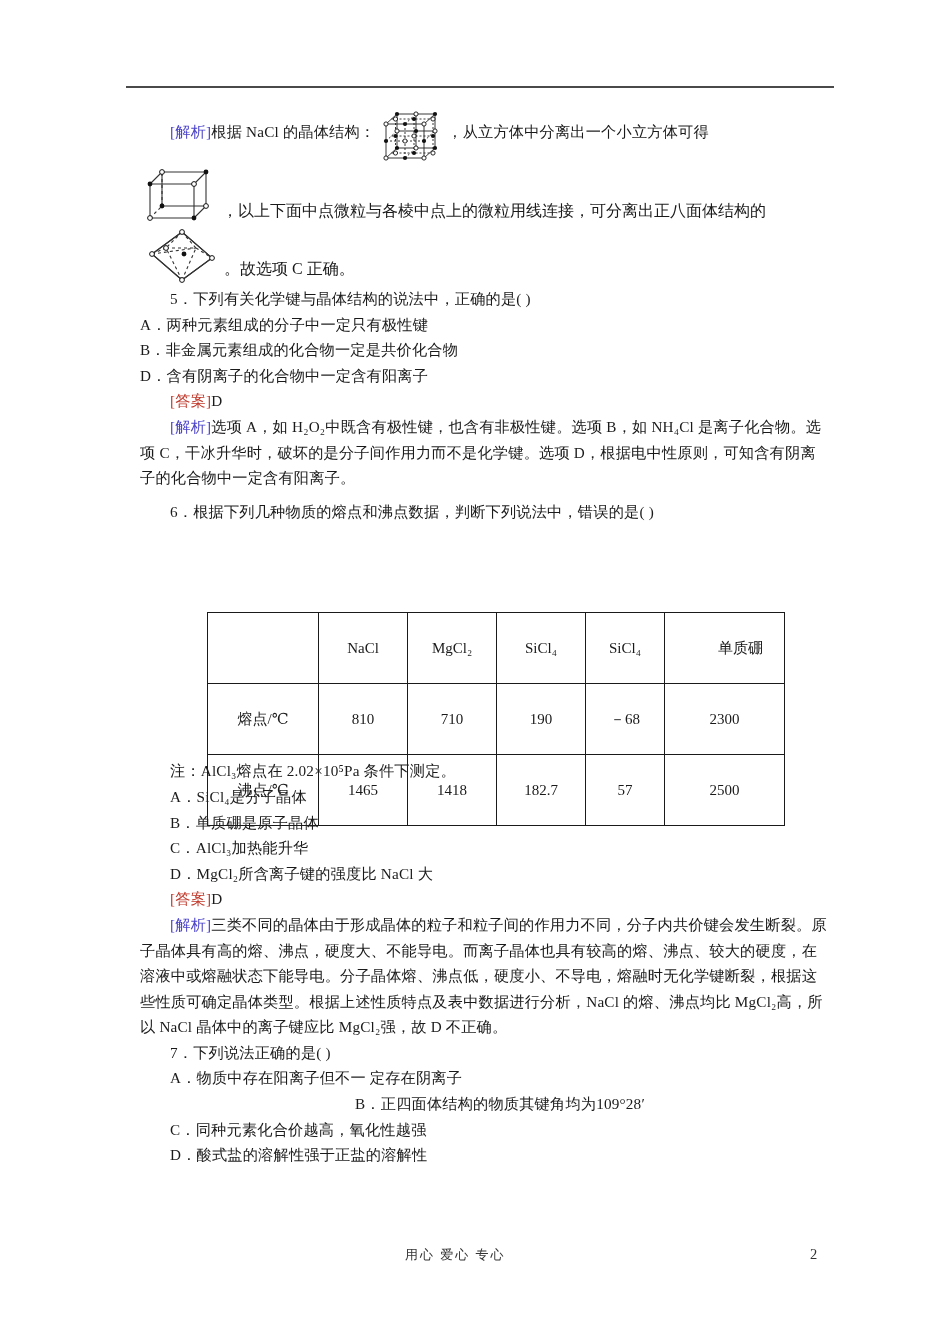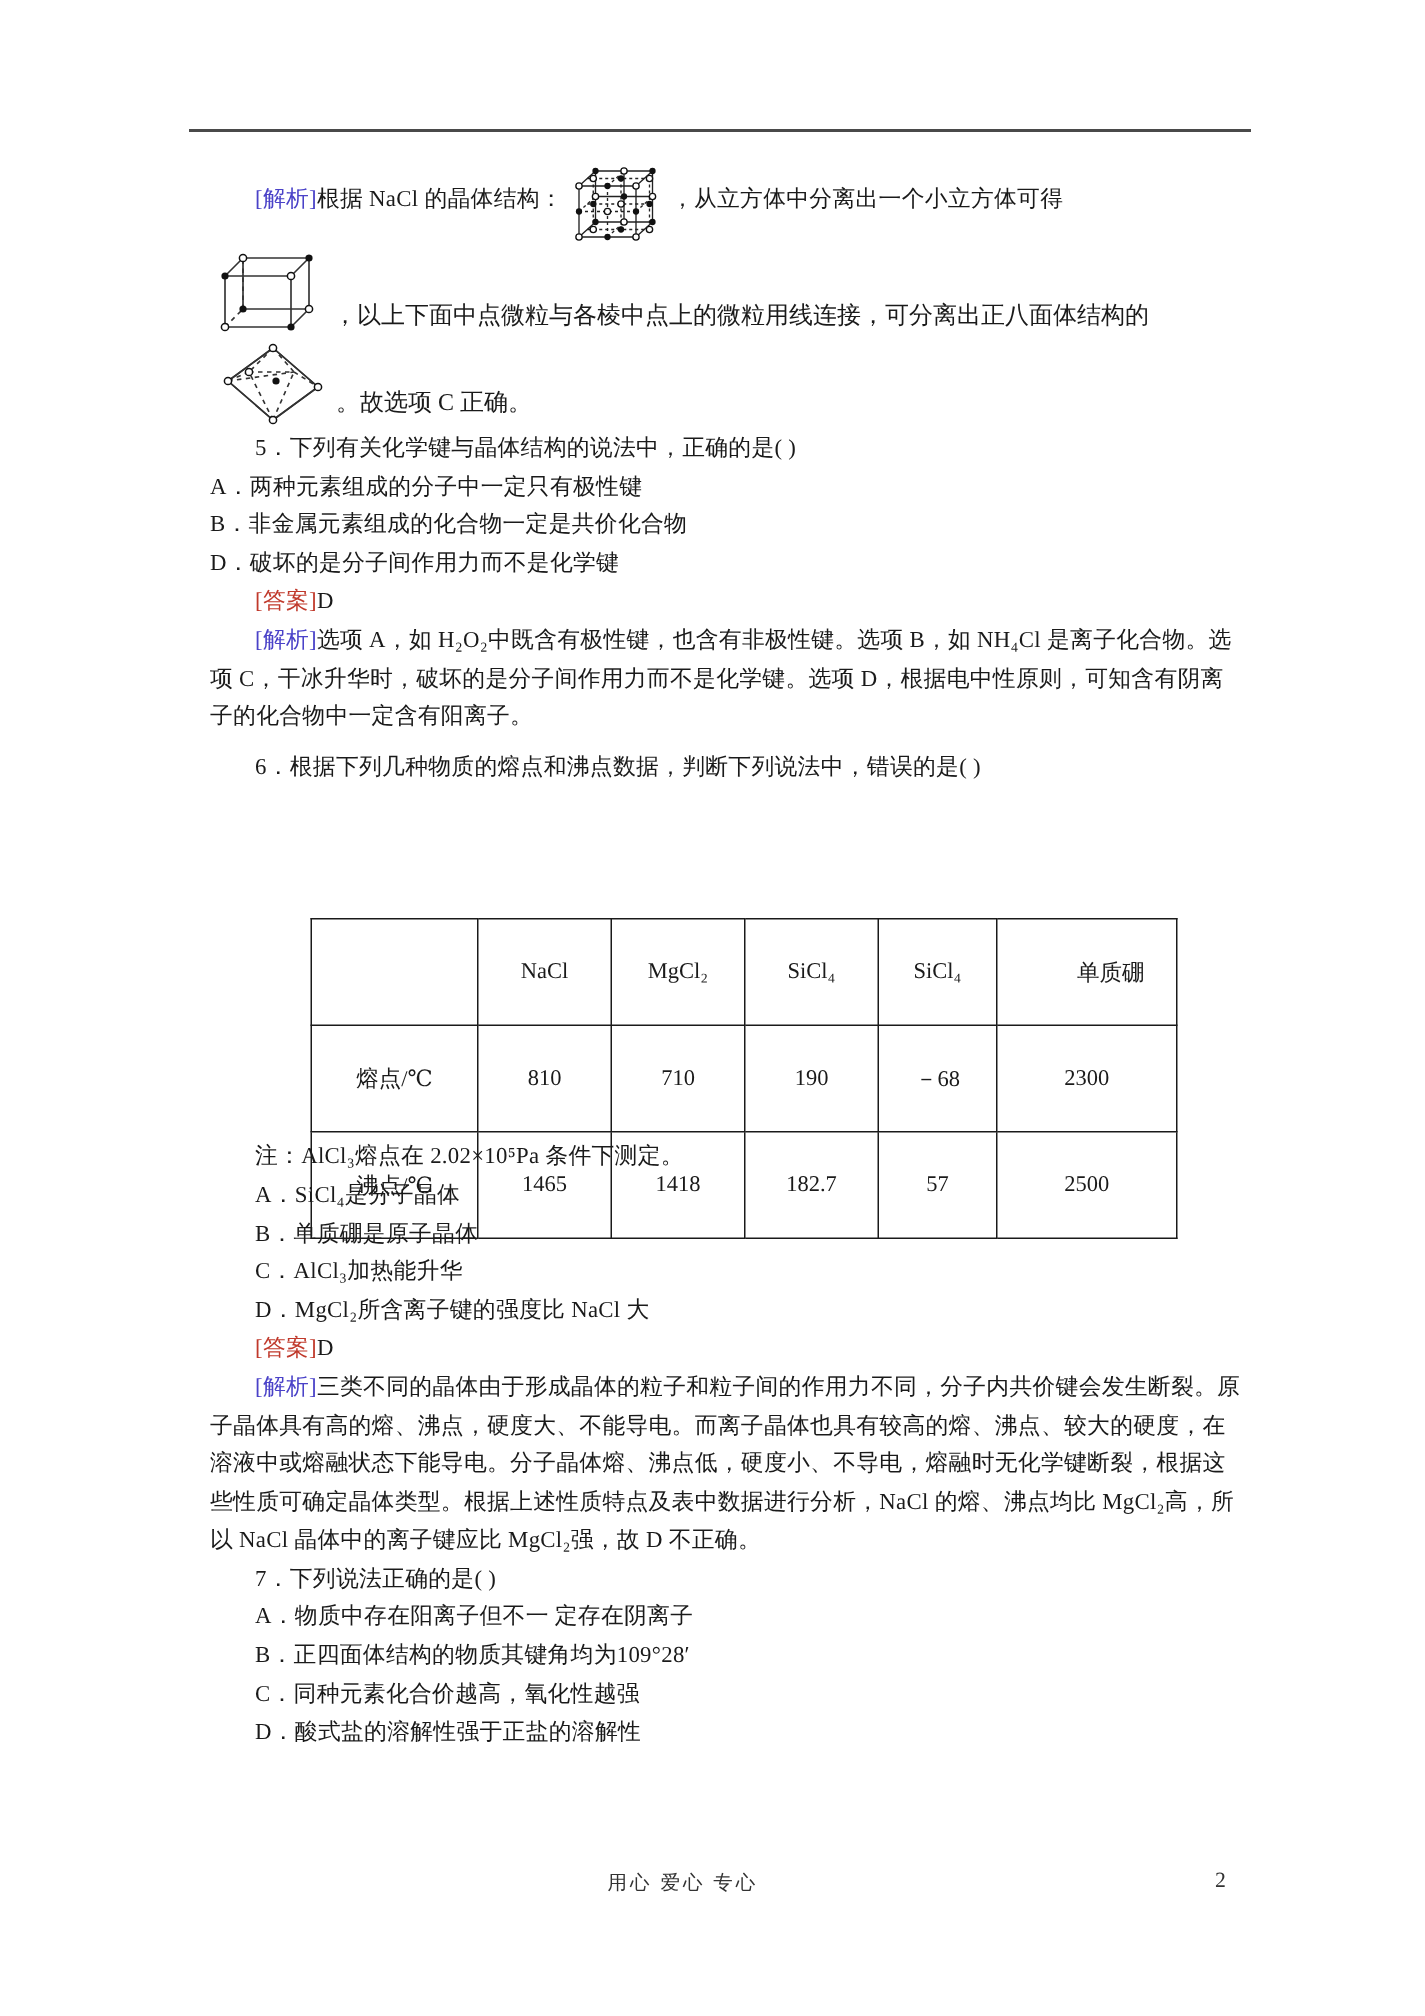--- a/index.html
+++ b/index.html
@@ -234,21 +234,21 @@
         <g fill="#111">
           <circle cx="40" cy="26" r="2.4"></circle>
         </g>
       </svg></span>
       <span class="txt">。故选项 C 正确。</span>
     </div>
 
     <div class="ln indent" style="margin-top:2px;">5．下列有关化学键与晶体结构的说法中，正确的是(        )</div>
     <div class="ln">A．两种元素组成的分子中一定只有极性键</div>
     <div class="ln">B．非金属元素组成的化合物一定是共价化合物</div>
-    <div class="ln">D．破坏的是分子间作用力而不是化学键</div>
+    <div class="ln">D．含有阴离子的化合物中一定含有阳离子</div>
 
     <div class="ln indent">
       <span class="tag-answer">[答案]</span><span class="latin">D</span>
     </div>
 
     <div class="ln wrap" style="text-indent:30px;">
       <span class="tag-analysis">[解析]</span><span>选项 A，如 H₂O₂中既含有极性键，也含有非极性键。选项 B，如 NH₄Cl 是离子化合物。选项 C，干冰升华时，破坏的是分子间作用力而不是化学键。选项 D，根据电中性原则，可知含有阴离子的化合物中一定含有阳离子。</span>
     </div>
 
     <div class="ln indent" style="margin-top:8px;">6．根据下列几种物质的熔点和沸点数据，判断下列说法中，错误的是(        )</div>
@@ -264,21 +264,21 @@
     <div class="ln indent">
       <span class="tag-answer">[答案]</span><span class="latin">D</span>
     </div>
 
     <div class="ln wrap" style="text-indent:30px;">
       <span class="tag-analysis">[解析]</span><span>三类不同的晶体由于形成晶体的粒子和粒子间的作用力不同，分子内共价键会发生断裂。原子晶体具有高的熔、沸点，硬度大、不能导电。而离子晶体也具有较高的熔、沸点、较大的硬度，在溶液中或熔融状态下能导电。分子晶体熔、沸点低，硬度小、不导电，熔融时无化学键断裂，根据这些性质可确定晶体类型。根据上述性质特点及表中数据进行分析，NaCl 的熔、沸点均比 MgCl₂高，所以 NaCl 晶体中的离子键应比 MgCl₂强，故 D 不正确。</span>
     </div>
 
     <div class="ln indent">7．下列说法正确的是(        )</div>
     <div class="ln" style="padding-left:30px;">A．物质中存在阳离子但不一 定存在阴离子</div>
-    <div class="ln" style="padding-left:30px;">B．正四面体结构的物质其键角均为109°28′</div>
+    <div class="ln" style="padding-left:30px;text-align:center;">B．正四面体结构的物质其键角均为109°28′</div>
     <div class="ln" style="padding-left:30px;">C．同种元素化合价越高，氧化性越强</div>
     <div class="ln" style="padding-left:30px;">D．酸式盐的溶解性强于正盐的溶解性</div>
 
   </div>
 
   <div class="data-table-wrap">
     <table class="data-table">
       <tbody>
         <tr>
           <td class="rowhead"></td>

